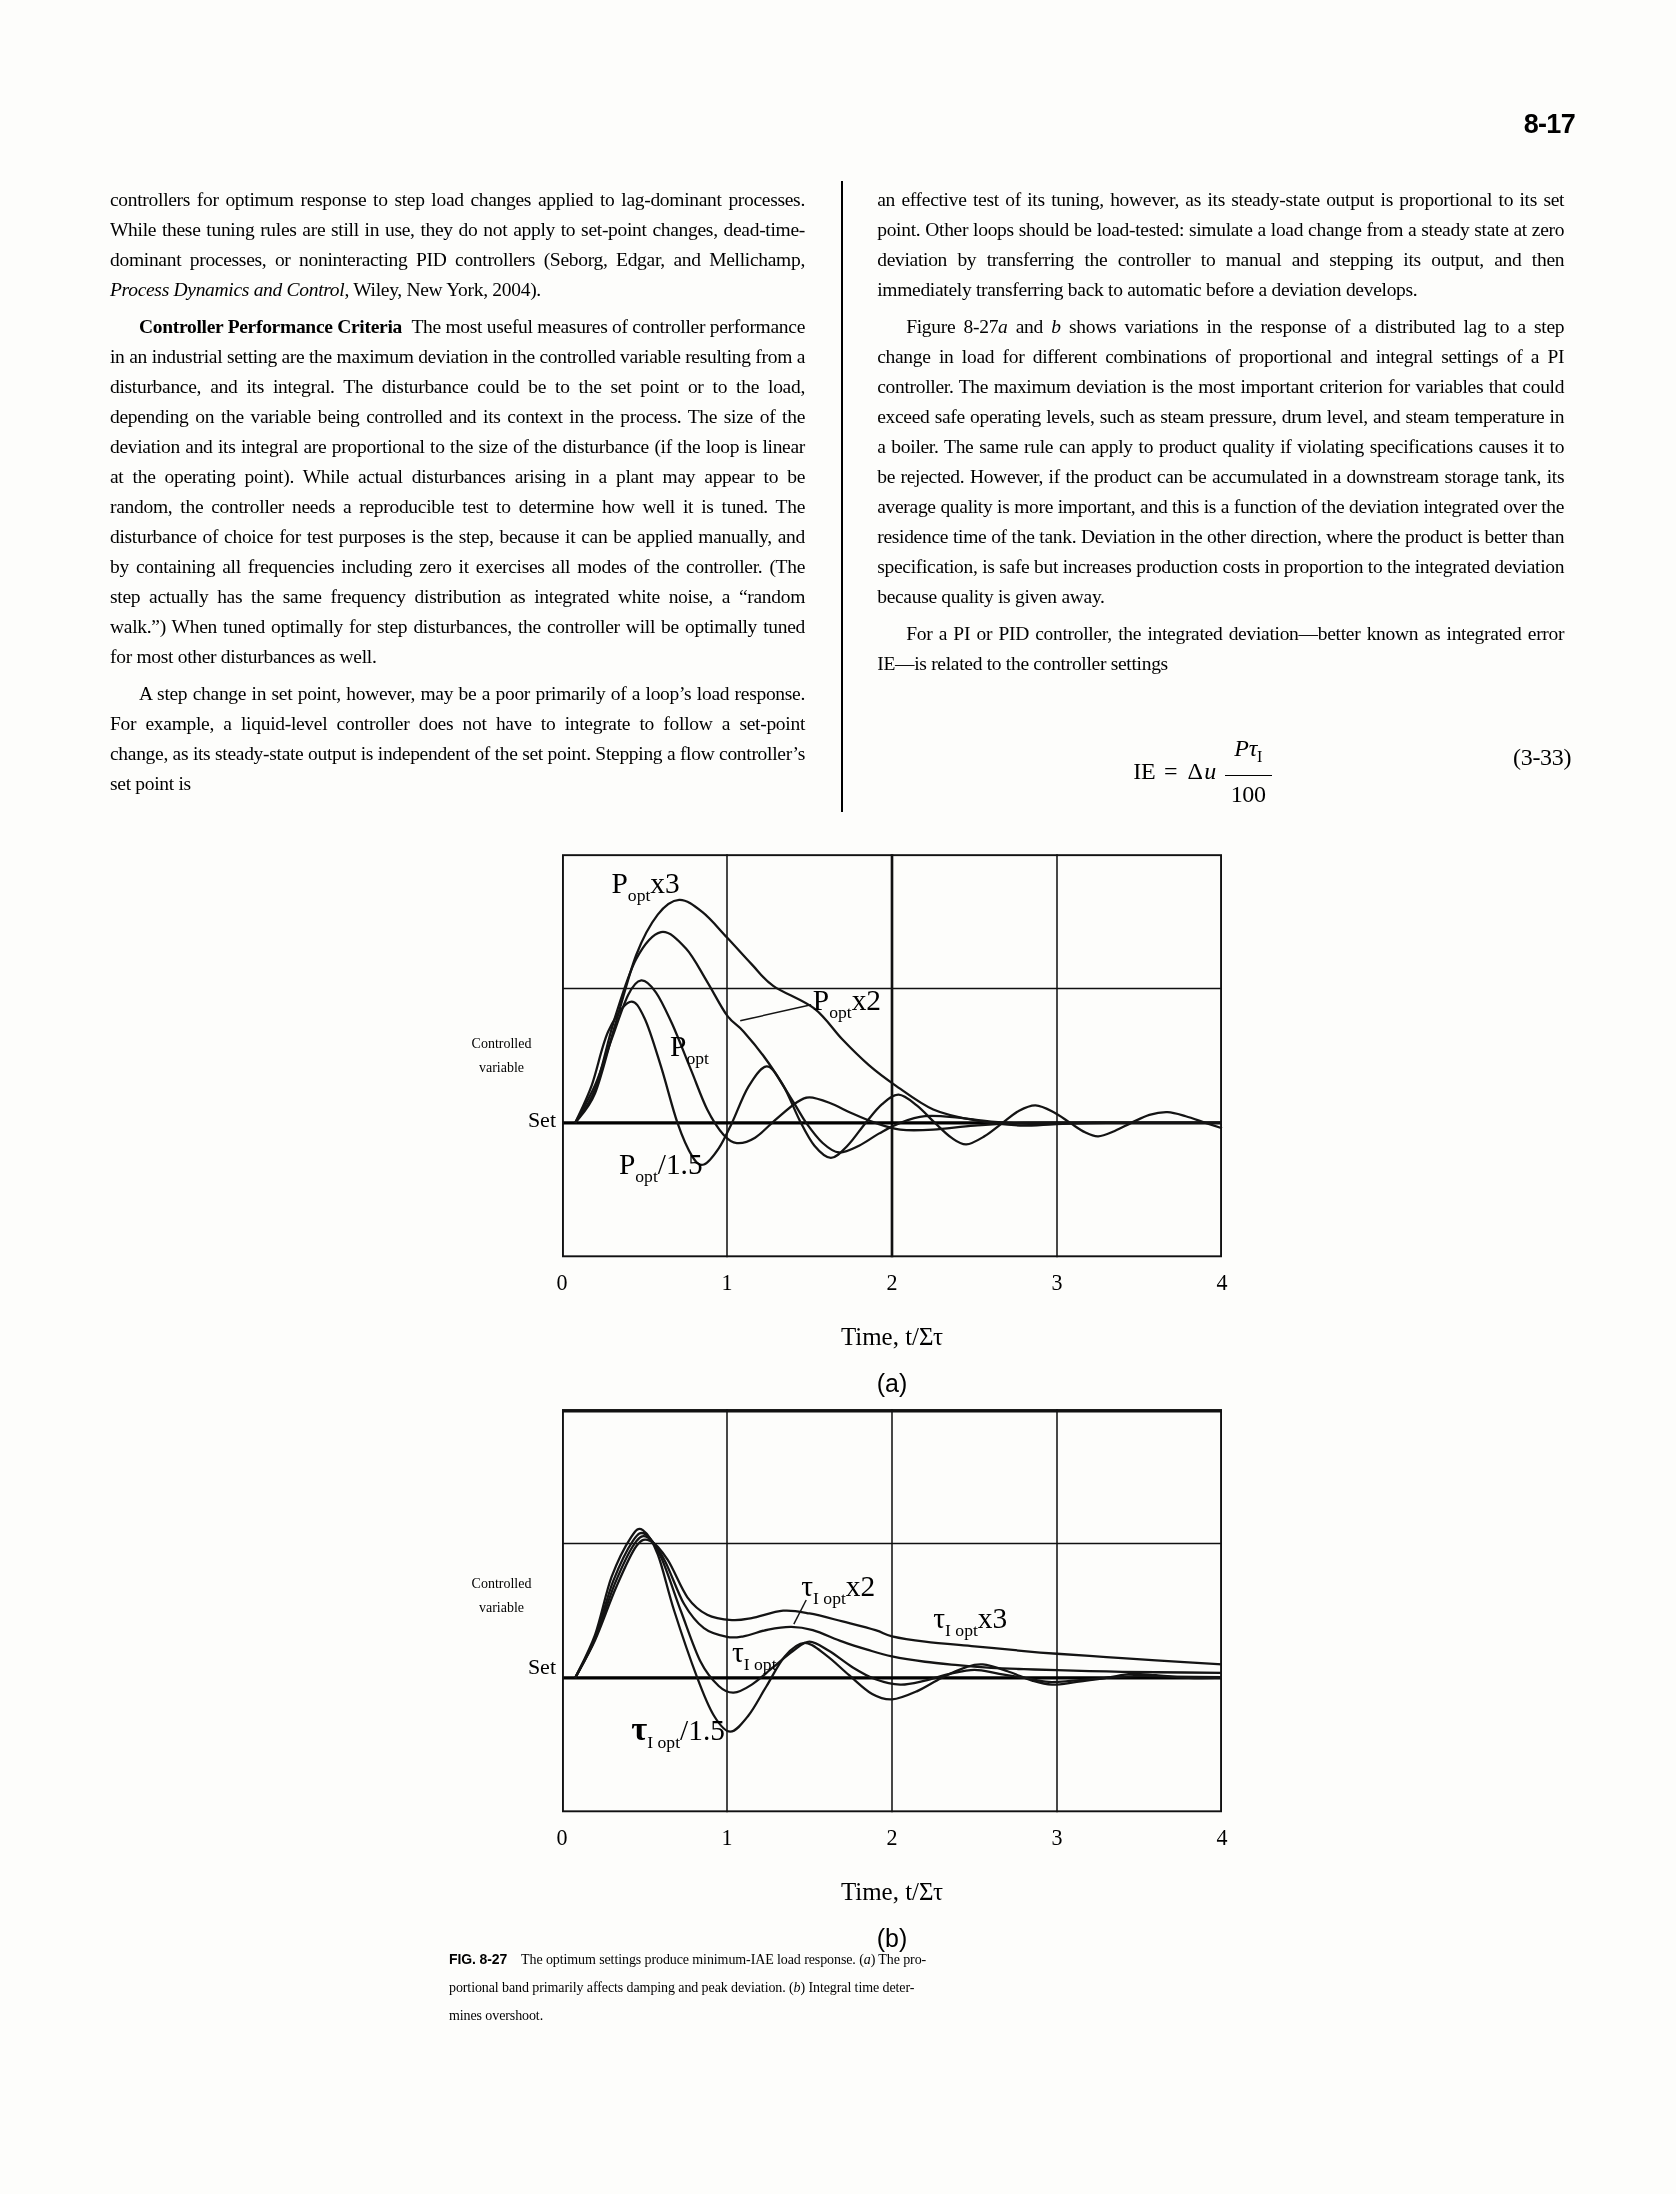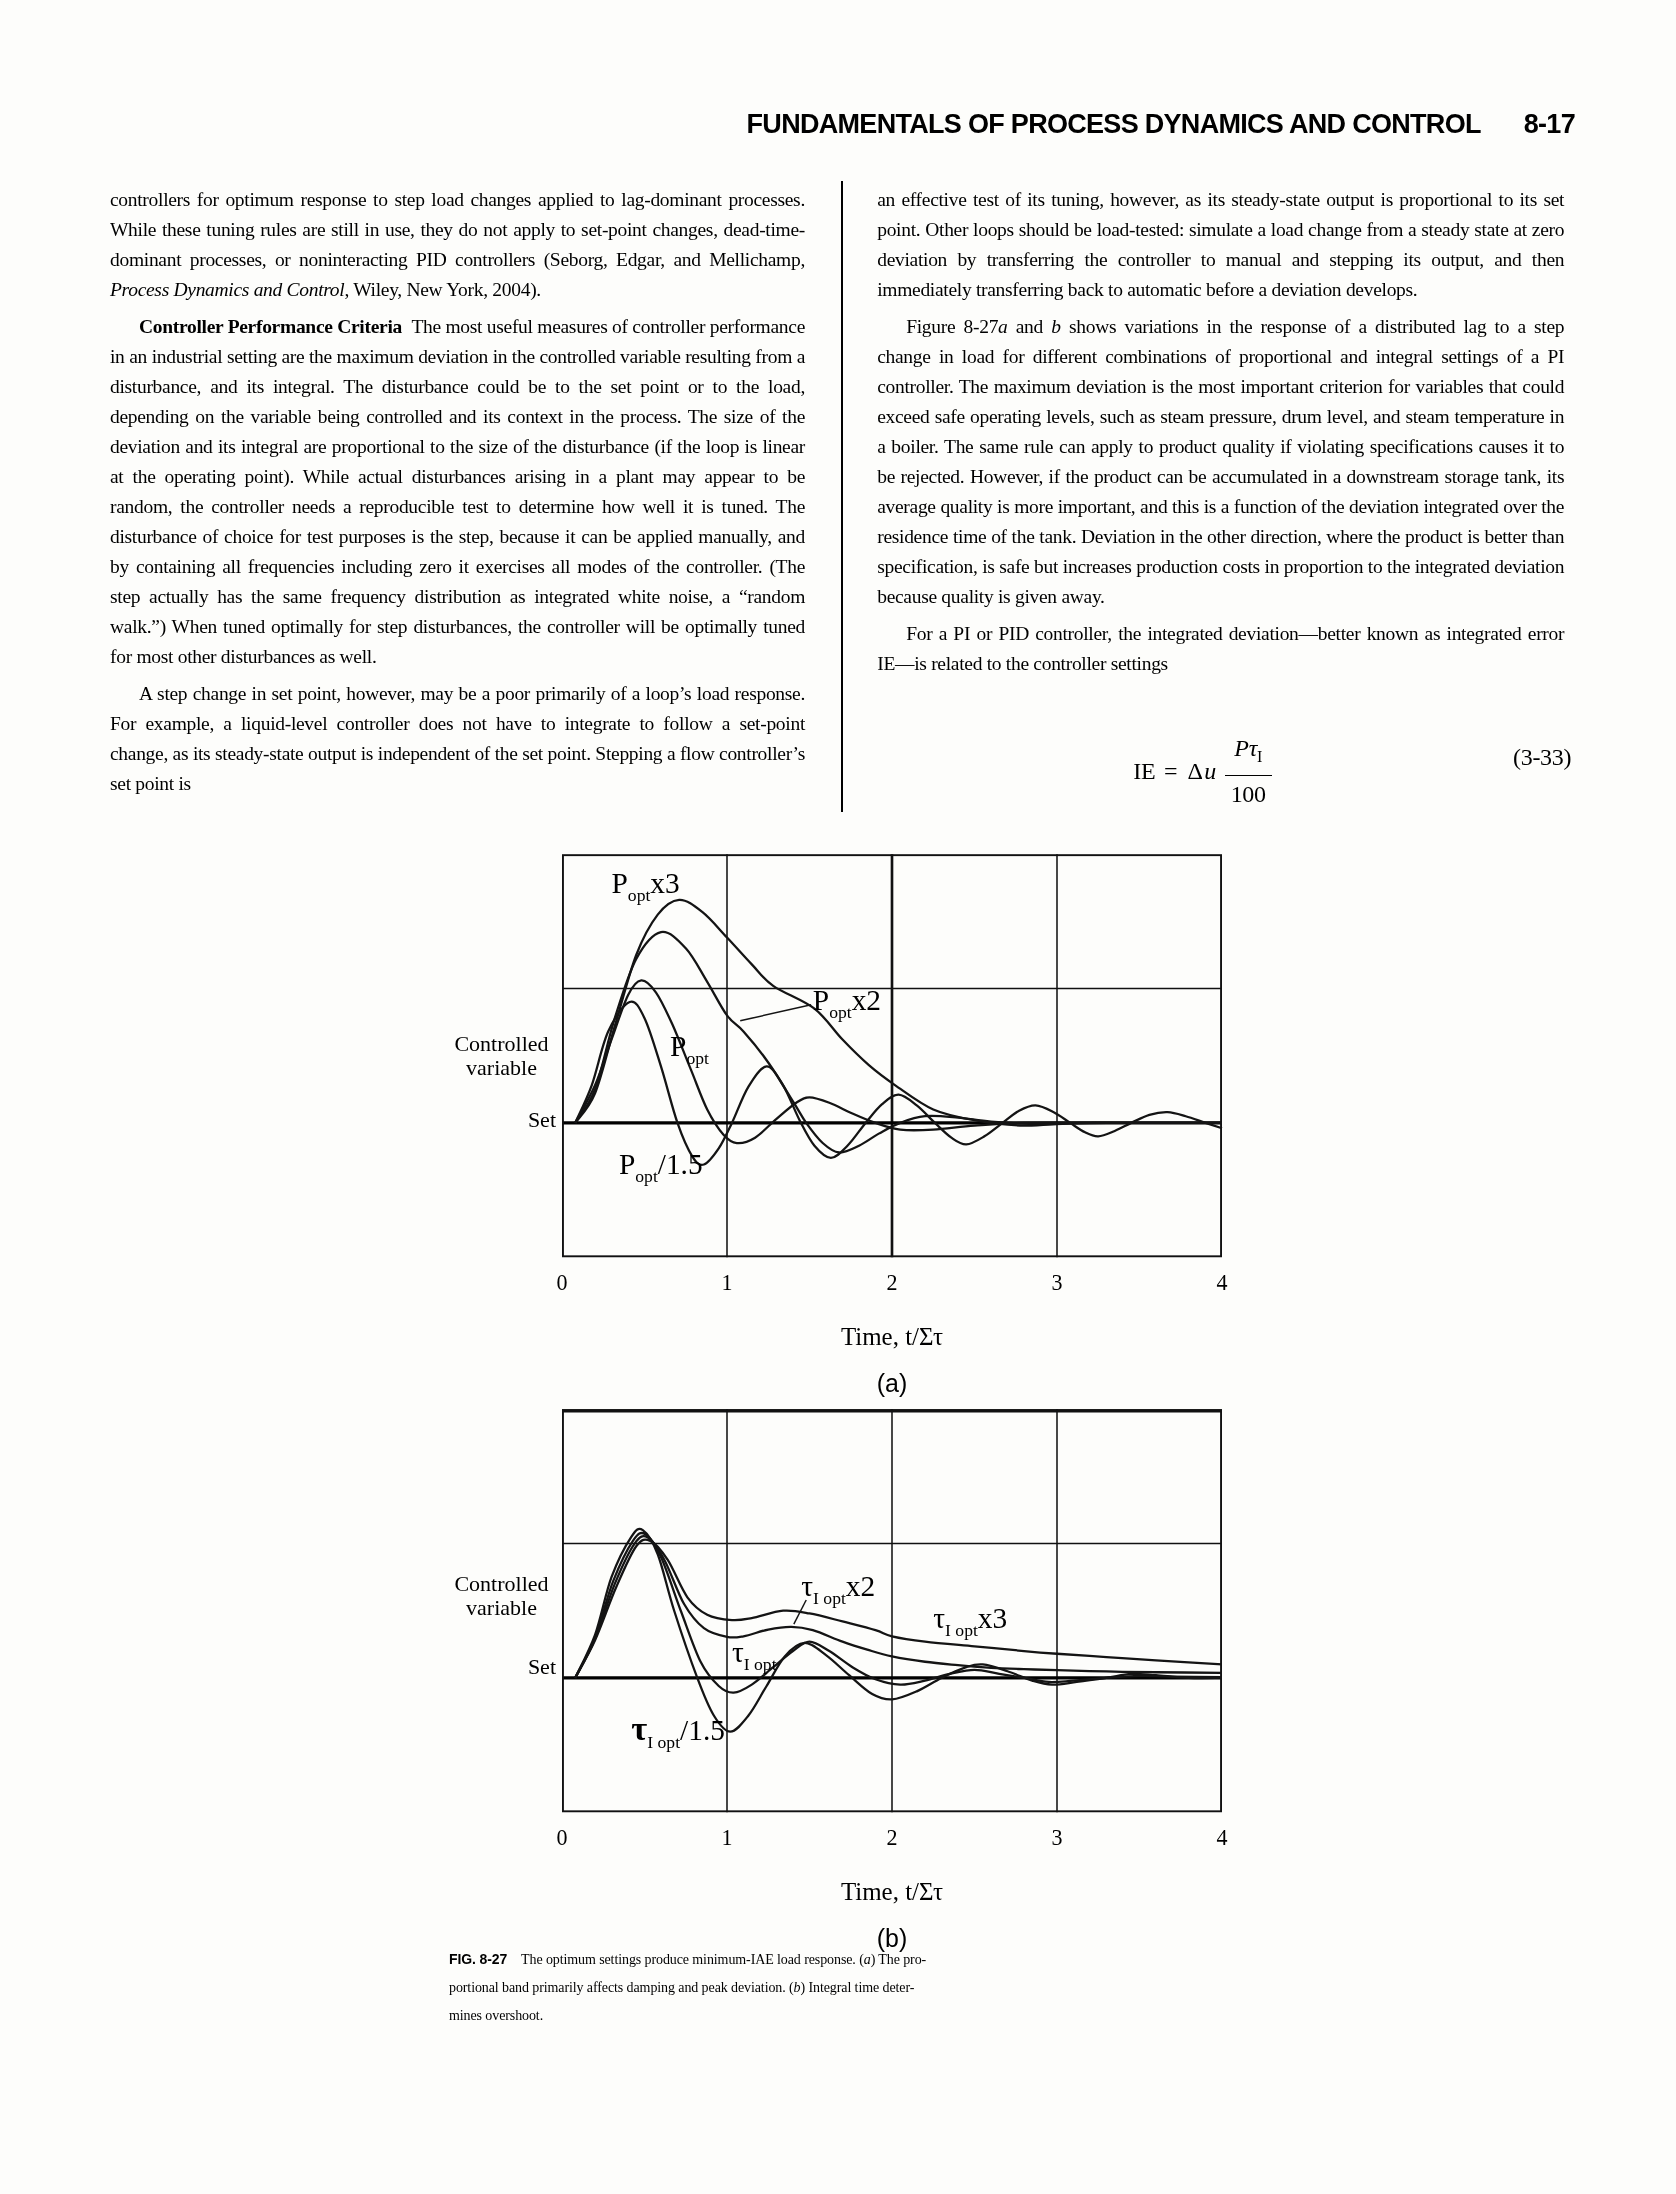--- a/index.html
+++ b/index.html
@@ -26,34 +26,33 @@
       font-size:24px;}
   .eq .lhs{font-style:normal;}
   .eq .du{margin-left:10.3px;}
   .eq .du .i{margin-left:1.5px;}
   .frac{display:inline-flex;flex-direction:column;align-items:center;margin-left:8.8px;}
   .frac .num{padding:0 5.9px 2.9px 5.9px;}
   .frac .den{border-top:1.8px solid #000;padding:2.9px 5.9px 0 5.9px;}
   .frac sub{font-size:16px;font-style:normal;}
   .eq-tag{position:absolute;right:0;top:25px;font-size:24px;}
   
-  .ylab{position:absolute;width:125px;text-align:center;font-size:22px;line-height:24px;}
+  .ylab{position:absolute;width:125px;text-align:center;font-size:14px;line-height:24px;}
   .setlab{position:absolute;width:88px;text-align:right;font-size:22px;}
   .caption{position:absolute;left:449px;top:1945px;width:802px;
            font-size:14px;line-height:28px;letter-spacing:-0.1px;text-align:justify;}
   .caption .figno{font-family:"Liberation Sans",sans-serif;font-weight:bold;}
   svg.chart{position:absolute;overflow:visible;}
 </style>
 </head>
 <body>
 
 <div class="page">
 
   <div class="hdr">
-    <span>FUNDAMENTALS OF PROCESS DYNAMICS AND CONTROL</span>
     <span>8-17</span>
   </div>
 
   <div class="cols">
     <div class="col col-left">
       <p class="para"><span>controllers for optimum response to step load changes applied to lag-dominant processes. While these tuning rules are still in use, they do not apply to set-point changes, dead-time-dominant processes, or noninteracting PID controllers (Seborg, Edgar, and Mellichamp, </span><span class="i">Process Dynamics and Control</span><span>, Wiley, New York, 2004).</span></p>
       <p class="para ind"><span class="b">Controller Performance Criteria</span><span> The most useful measures of controller performance in an industrial setting are the maximum deviation in the controlled variable resulting from a disturbance, and its integral. The disturbance could be to the set point or to the load, depending on the variable being controlled and its context in the process. The size of the deviation and its integral are proportional to the size of the disturbance (if the loop is linear at the operating point). While actual disturbances arising in a plant may appear to be random, the controller needs a reproducible test to determine how well it is tuned. The disturbance of choice for test purposes is the step, because it can be applied manually, and by containing all frequencies including zero it exercises all modes of the controller. (The step actually has the same frequency distribution as integrated white noise, a “random walk.”) When tuned optimally for step disturbances, the controller will be optimally tuned for most other disturbances as well.</span></p>
       <p class="para ind"><span>A step change in set point, however, may be a poor primarily of a loop’s load response. For example, a liquid-level controller does not have to integrate to follow a set-point change, as its steady-state output is independent of the set point. Stepping a flow controller’s set point is</span></p>
     </div>
     <div class="divider"></div>

